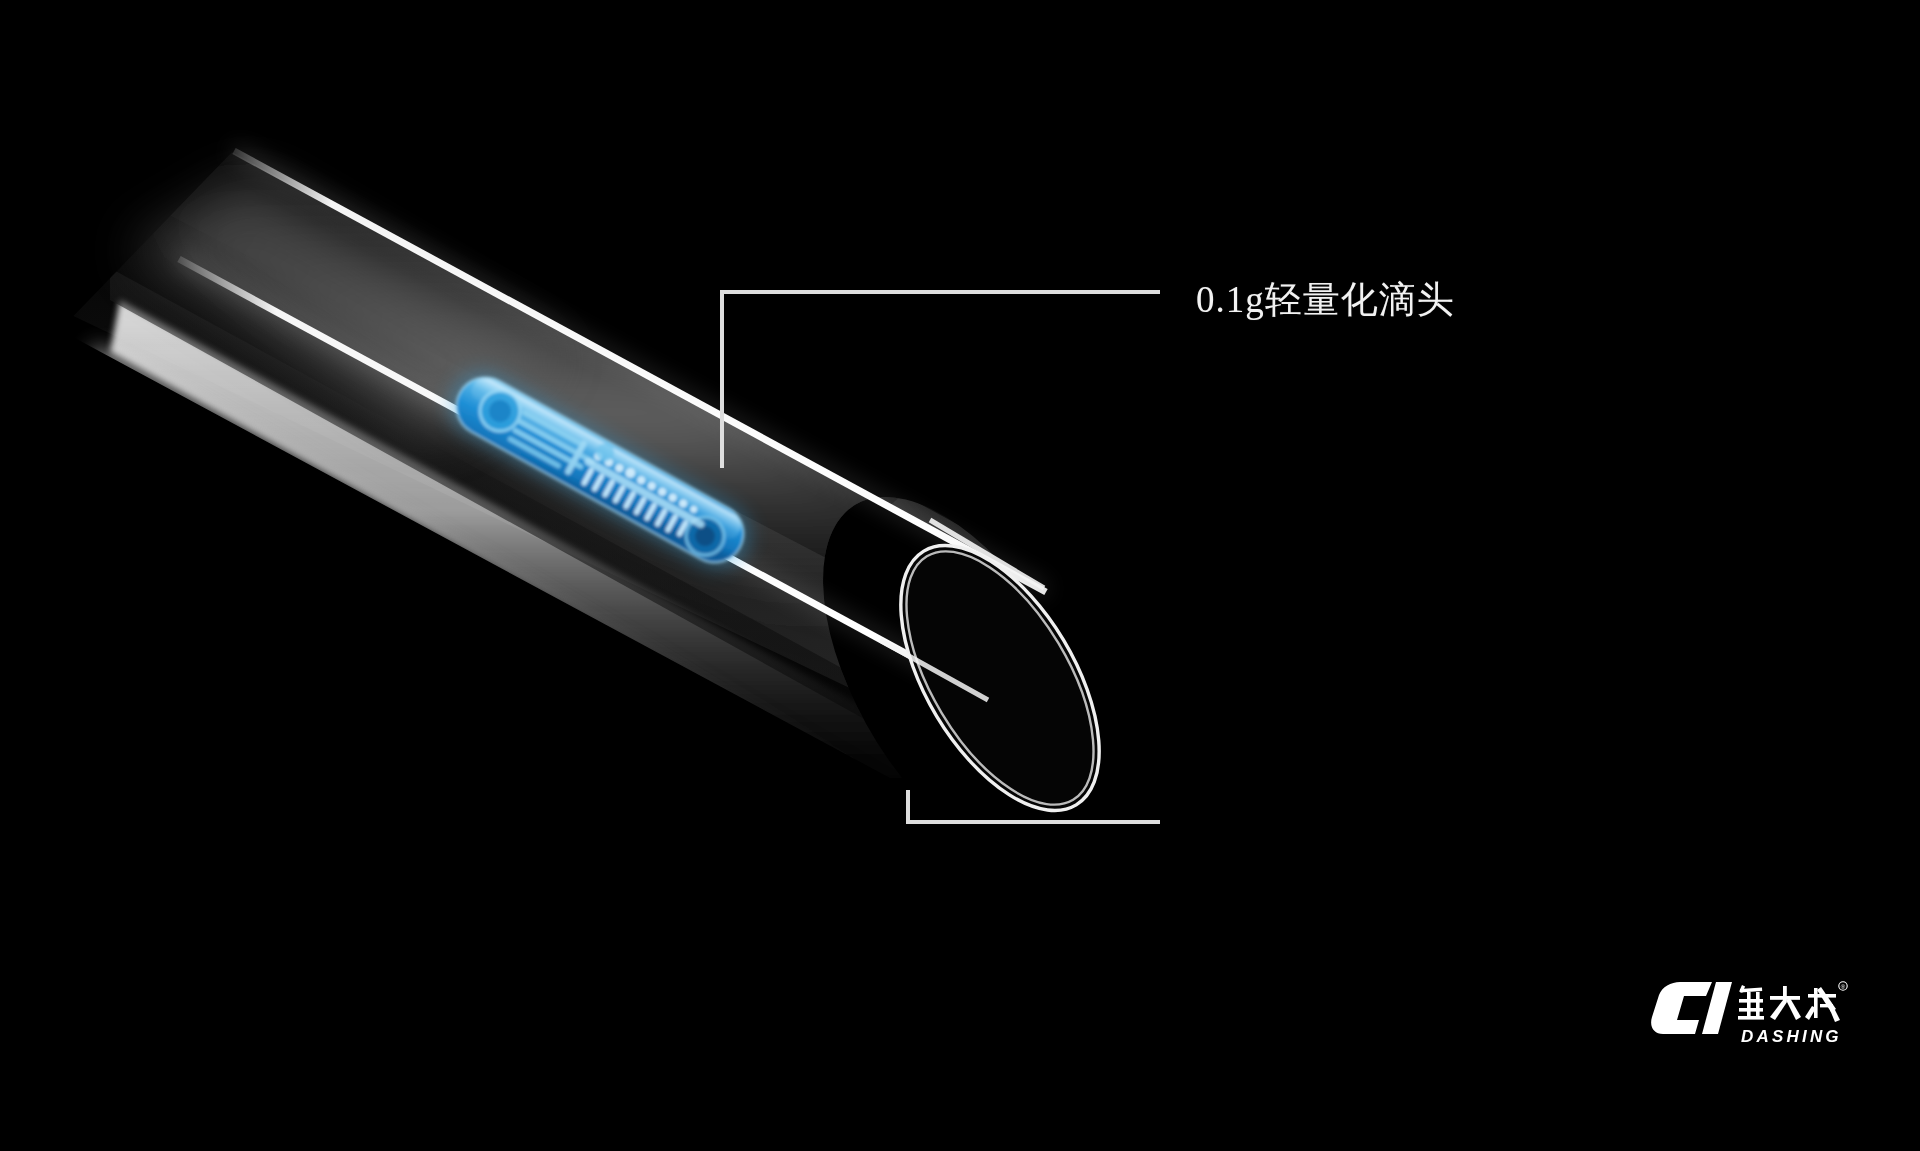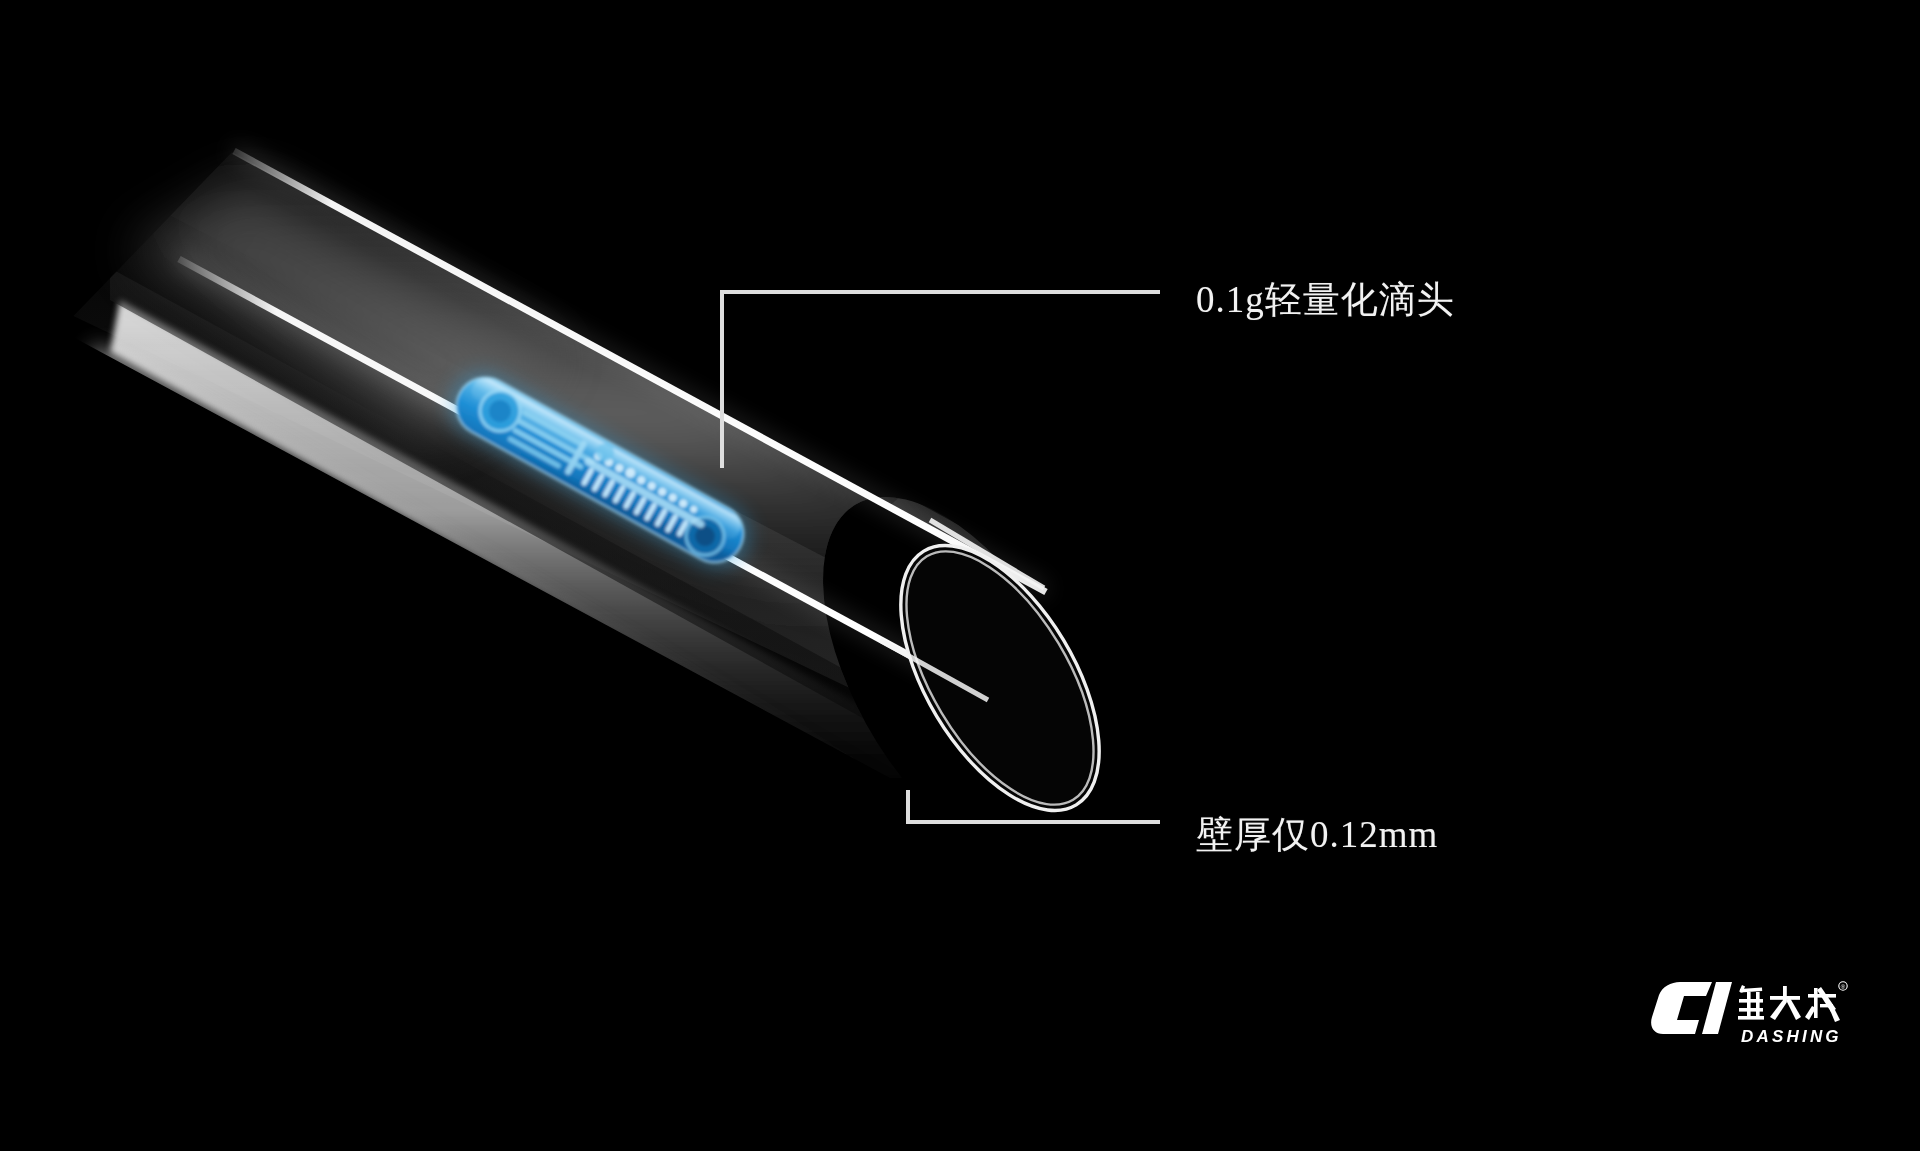--- a/index.html
+++ b/index.html
@@ -264,21 +264,20 @@
     <g>
 
       <path d="M 722,468 L 722,292 L 1160,292" fill="none" stroke="#dedede" stroke-width="4" stroke-linejoin="miter"></path>
 
       <path d="M 908,790 L 908,822 L 1160,822" fill="none" stroke="#dedede" stroke-width="4" stroke-linejoin="miter"></path>
     </g>
   </svg>
 
   <div class="callout" id="callout-emitter">0.1g轻量化滴头</div>
 
-  <div class="callout" id="callout-wall">壁厚仅0.12mm</div>
 
   <div class="logo">
     <svg class="logo-svg" viewBox="0 0 210 72">
 
       <g fill="#ffffff">
         <path d="M 36,6 L 68,6 L 62,20 L 40,20 L 33,44 L 55,44 L 51,58 L 19,58
                  C 10,58 5,51 8,41 L 15,19 C 18,11 27,6 36,6 Z"></path>
         <path d="M 72,6 L 88,6 L 74,58 L 58,58 Z"></path>
       </g>
 

